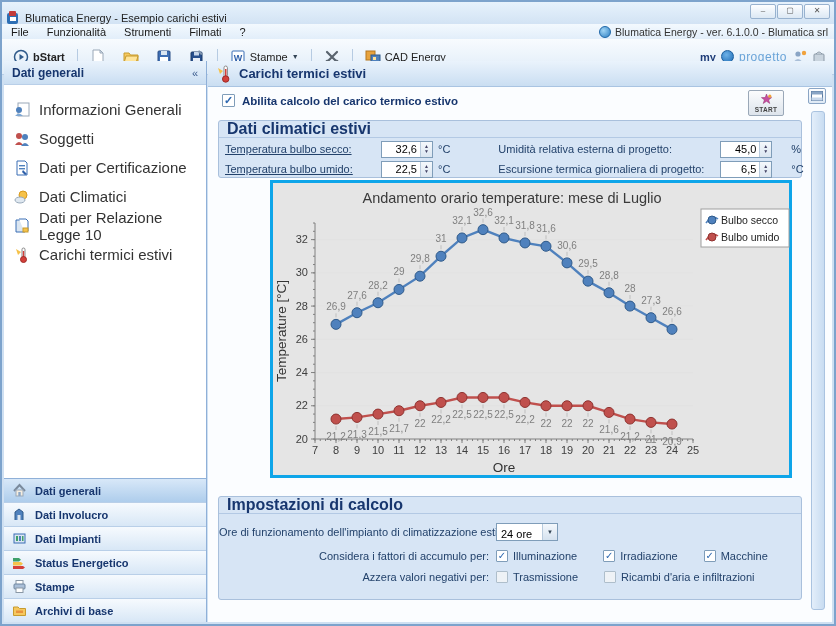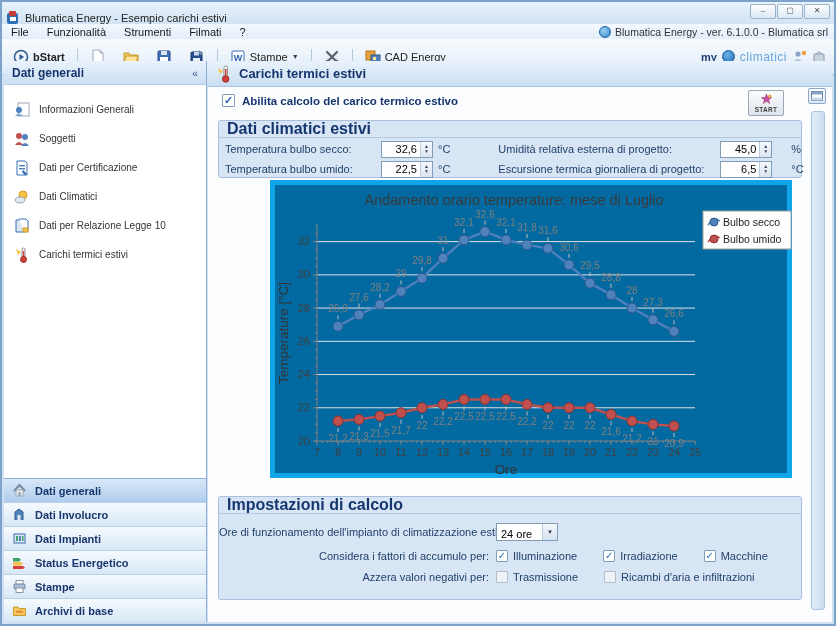--- a/index.html
+++ b/index.html
@@ -33,21 +33,21 @@
   .brand .my { font-size:11px; font-weight:bold; color:#1e3c78; }
   .brand .bl { font-size:12px; color:#6aa4d8; letter-spacing:.5px; }
   .brand-gear { width:13px; height:13px; border-radius:50%; background:radial-gradient(circle at 40% 35%, #6db2e8, #1f6cb5); border:1px solid #1a5e9e; }
 
   
   .sidebar { position:absolute; top:59px; left:2px; width:203px; bottom:2px; background:#ffffff; border-right:1px solid #8fb0d8; }
   .sb-header { height:24px; background:linear-gradient(#eaf3fc,#cadef2); border-bottom:1px solid #b9cfe8;
     display:flex; align-items:center; padding:0 8px; font-size:12px; font-weight:bold; color:#17366e; }
   .sb-header .chev { margin-left:auto; font-size:11px; color:#3b5c8e; font-weight:normal; }
   .sb-items { padding-top:10px; }
-  .sb-item { display:flex; align-items:center; gap:9px; padding:6px 10px; font-size:10px; color:#333; height:29px; }
+  .sb-item { display:flex; align-items:center; gap:9px; padding:6px 10px; font-size:15px; color:#333; height:29px; }
   .sb-item svg { flex:0 0 auto; }
   .sb-sections { position:absolute; left:0; right:0; bottom:0; }
   .sb-sec { height:24px; display:flex; align-items:center; gap:8px; padding:0 8px;
     background:linear-gradient(#f6fafe,#dcc); background:linear-gradient(#f6fafe,#d8e7f6);
     border-top:1px solid #b9cfe8; font-size:11px; font-weight:bold; color:#17366e; }
   .sb-sec.selected { background:linear-gradient(#d8e8f8,#aecdec); border-top:1px solid #8fb0d8; }
 
   
   .main { position:absolute; top:59px; left:206px; right:2px; bottom:2px; background:#fbfdff; }
   .main-header { height:26px; background:linear-gradient(#eaf3fc,#cadef2); border-bottom:1px solid #a9c4e2;
@@ -64,30 +64,30 @@
     background:linear-gradient(#ffffff,#dfeaf5); display:flex; align-items:center; justify-content:center; }
   .collapsed-strip { position:absolute; top:50px; right:7px; width:14px; bottom:12px;
     background:linear-gradient(90deg,#e3eefa,#c8dcf1); border:1px solid #aac3e0; border-radius:3px; }
 
   .groupbox { position:absolute; left:10px; width:584px; background:#d7e5f5; border:1px solid #a9c0dc; border-radius:3px; }
   .gb-title { height:17px; line-height:16px; padding:0 8px; font-size:16px; font-weight:bold; color:#17366e; border-bottom:1px solid #b3c9e4; }
   .climate { top:59px; height:58px; }
   .climate-grid { display:grid; grid-template-columns:1fr 1fr; padding:3px 6px; row-gap:4px; }
   .field { display:flex; align-items:center; font-size:11px; color:#23426b; height:16px; }
   .field .flabel { white-space:nowrap; }
-  .field.left .flabel { width:156px; }
+  .field.left .flabel { width:156px;text-decoration:underline; }
   .field.right { padding-left:48px;gap:14px; }
   .field.right .flabel { width:208px; }
   .spin { display:flex; width:52px; height:17px; border:1px solid #7f9db9; background:#fff; margin-right:5px; }
   .spin .val { flex:1; font-size:11px; color:#000; text-align:right; padding:1px 3px 0 0; }
   .spin .btns { width:12px; border-left:1px solid #b9cbdd; background:linear-gradient(#f4f8fc,#dbe6f1);
     display:flex; flex-direction:column; align-items:center; justify-content:center; font-size:5px; color:#446; line-height:5px; }
   .unit { font-size:11px; color:#23426b; }
 
-  .chartbox { position:absolute; left:62px; top:119px; width:522px; height:298px; background:#0369a1; border:5px solid #0ea5e9; }
+  .chartbox { position:absolute; left:62px; top:119px; width:522px; height:298px; background:#e5e5e5; border:3px solid #0ea5e9; }
 
   .settings { top:435px; height:104px; }
   .set-row { display:flex; align-items:center; font-size:11px; color:#23426b; margin-top:9px; }
   .set-row .slabel { width:270px; text-align:right; margin-right:7px; white-space:nowrap; }
   .opt { display:flex; align-items:center; gap:5px; margin-right:26px; font-size:11px; color:#23426b; }
   .opt .cb.off { background:#eef2f6; border-color:#aebecb; color:transparent; }
   .dropdown { display:flex; width:62px; height:18px; border:1px solid #7f9db9; background:#fff; }
   .dropdown .dval { flex:1; font-size:11px; padding:4px 0 0 4px; color:#000; }
   .dropdown .darr { width:15px; border-left:1px solid #b9cbdd; background:linear-gradient(#f4f8fc,#d5e2ef);
     font-size:6px; color:#345; display:flex; align-items:center; justify-content:center; }
@@ -181,21 +181,21 @@
       <svg class="tb-ico" viewBox="0 0 16 16">
         <rect x="1" y="2" width="9" height="9" fill="#e8a33d" stroke="#b5771f"></rect>
         <rect x="6" y="6" width="9" height="8" fill="#4f81bd" stroke="#2f5a8a"></rect>
         <rect x="8" y="8" width="3" height="3" fill="#ffe49a"></rect>
       </svg>
       <span>CAD Energy</span>
     </div>
     <div class="brand">
       <span class="my">my</span>
       <span class="brand-gear"></span>
-      <span class="bl">climatici</span>
+      <span class="bl">progetto</span>
       <svg width="15" height="14" viewBox="0 0 15 14">
         <circle cx="6" cy="4" r="2.6" fill="#8aa5c5"></circle>
         <path d="M1.5 12 q4.5 -6 9 0 z" fill="#aabfd8"></path>
         <circle cx="12" cy="3" r="2.2" fill="#f0a23c"></circle>
       </svg>
       <svg width="14" height="14" viewBox="0 0 14 14">
         <rect x="2" y="4" width="10" height="8" rx="1" fill="#c9d4de" stroke="#8a98a6"></rect>
         <path d="M4 4 q3 -4 6 0" fill="none" stroke="#8a98a6"></path>
       </svg>
     </div>

